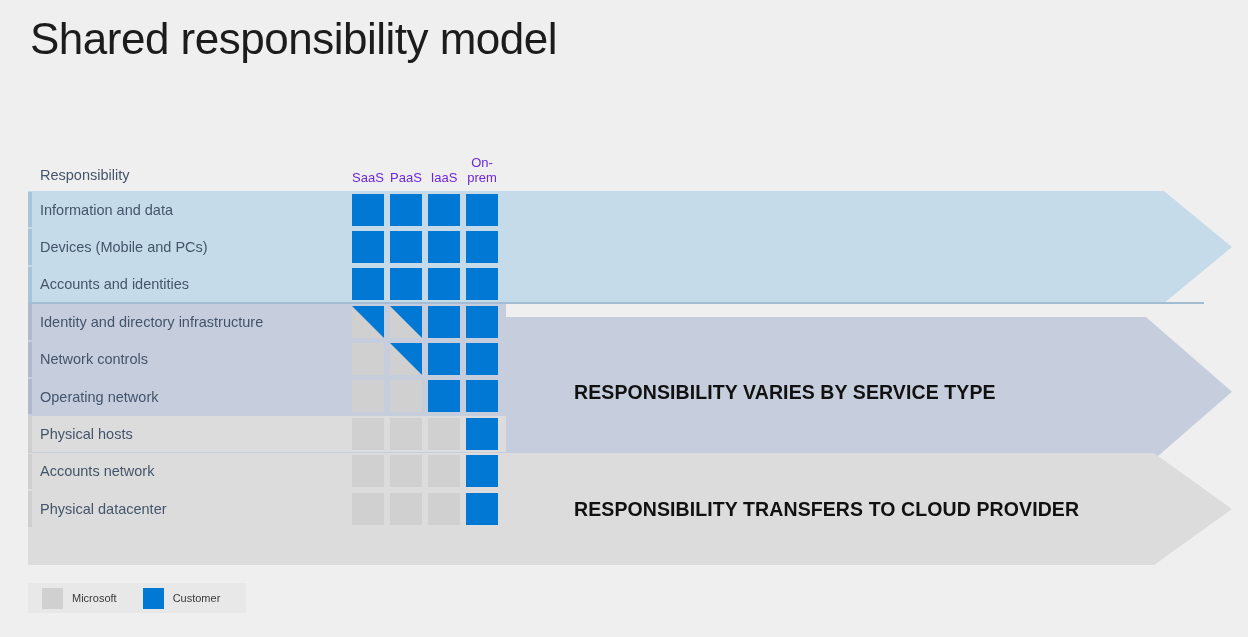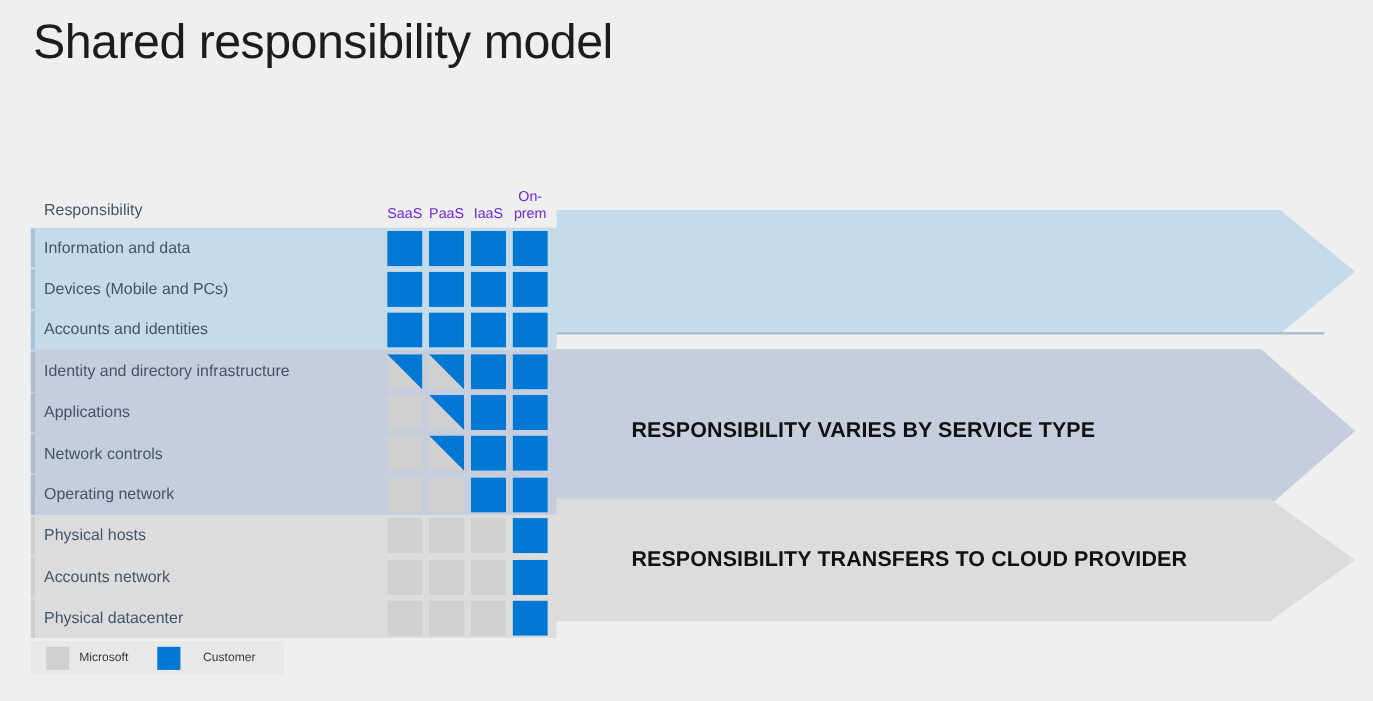--- a/index.html
+++ b/index.html
@@ -52,21 +52,21 @@
     white-space: nowrap;
     left: 546px;
     top: 50%;
     transform: translateY(-50%);
   }
 
   
   #matrix-table {
     position: absolute;
     left: 28px;
-    top: 16px;
+    top: 0;
     width: 478px;
   }
 
   .header-row {
     position: relative;
     height: 53px;
     background: #EFEFEF;
   }
   .header-resp {
     position: absolute;
@@ -167,21 +167,21 @@
     display: flex;
     align-items: center;
     padding: 0 14px;
     box-sizing: border-box;
   }
   .legend-item {
     display: flex;
     align-items: center;
     margin-right: 26px;
   }
-  .legend-item:last-child { margin-right: 12px; gap: 12px; }
+  .legend-item:last-child { margin-right: 12px; }
   .legend-swatch {
     width: 21px;
     height: 21px;
     margin-right: 9px;
   }
   .legend-text {
     font-size: 11px;
     color: #3A3A3A;
   }
 </style>
@@ -332,48 +332,20 @@
             <div class="cell">
               <svg viewBox="0 0 32 32">
                 <rect x="0" y="0" width="32" height="32" fill="#0078D4"></rect>
               </svg>
             </div>
           </div>
         </div>
         <div class="row">
           <div class="row-accent accent-2"></div>
           <div class="row-band tint-2"></div>
-          <div class="row-label">Applications</div>
-          <div class="row-cells">
-            <div class="cell">
-              <svg viewBox="0 0 32 32">
-                <rect x="0" y="0" width="32" height="32" fill="#D0D0D0"></rect>
-              </svg>
-            </div>
-            <div class="cell">
-              <svg viewBox="0 0 32 32">
-                <rect x="0" y="0" width="32" height="32" fill="#D0D0D0"></rect>
-                <polygon points="0,0 32,0 32,32" fill="#0078D4"></polygon>
-              </svg>
-            </div>
-            <div class="cell">
-              <svg viewBox="0 0 32 32">
-                <rect x="0" y="0" width="32" height="32" fill="#0078D4"></rect>
-              </svg>
-            </div>
-            <div class="cell">
-              <svg viewBox="0 0 32 32">
-                <rect x="0" y="0" width="32" height="32" fill="#0078D4"></rect>
-              </svg>
-            </div>
-          </div>
-        </div>
-        <div class="row">
-          <div class="row-accent accent-2"></div>
-          <div class="row-band tint-2"></div>
           <div class="row-label">Network controls</div>
           <div class="row-cells">
             <div class="cell">
               <svg viewBox="0 0 32 32">
                 <rect x="0" y="0" width="32" height="32" fill="#D0D0D0"></rect>
               </svg>
             </div>
             <div class="cell">
               <svg viewBox="0 0 32 32">
                 <rect x="0" y="0" width="32" height="32" fill="#D0D0D0"></rect>

